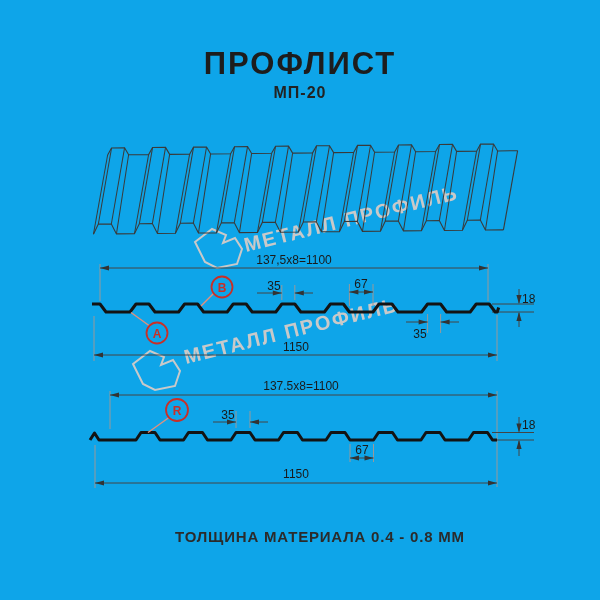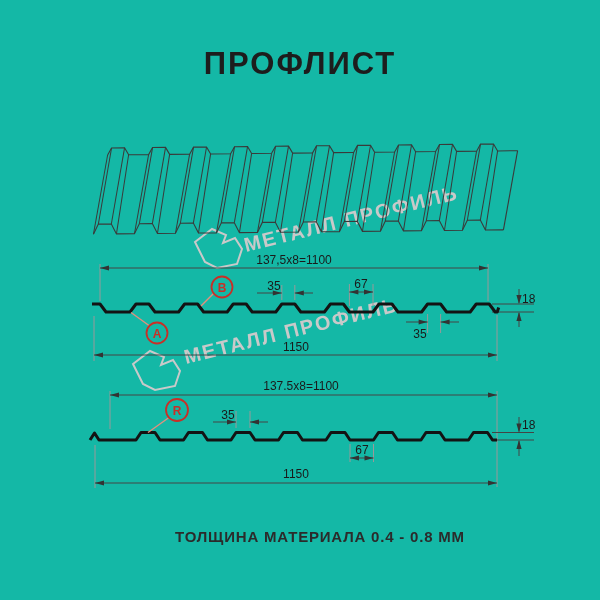--- a/index.html
+++ b/index.html
@@ -1,35 +1,36 @@
 <!DOCTYPE html>
 <html><head>
 <meta charset="utf-8">
 <style>
   html,body{margin:0;padding:0;background:#fff;}
-  .page{position:relative;width:600px;height:600px;background:#14b8a6;overflow:hidden;
+  .page{position:relative;width:600px;height:600px;background:#0ea5e9;overflow:hidden;
         font-family:"Liberation Sans", sans-serif;}
   .title{position:absolute;left:0;top:46px;width:600px;text-align:center;
          font-size:31px;font-weight:bold;letter-spacing:2px;color:#1d1d1d;}
   .subtitle{position:absolute;left:0;top:84px;width:600px;text-align:center;
          font-size:16px;font-weight:bold;letter-spacing:1px;color:#222;}
   .footer{position:absolute;left:0;top:528px;width:600px;text-align:center;
          font-size:15px;font-weight:bold;letter-spacing:0.8px;color:#2b2b2b;padding-left:20px;}
   svg{position:absolute;left:0;top:0;}
   svg text{font-family:"Liberation Sans", sans-serif;}
   .dimtxt{font-size:12px;fill:#1a1a1a;}
   .callout{font-size:12px;font-weight:bold;fill:#c92f27;}
   .wmtxt{font-size:20px;font-weight:bold;fill:#c9c9c9;letter-spacing:2px;}
 </style>
 </head>
 <body>
 
 <div class="page">
 
   <div class="title">ПРОФЛИСТ</div>
+  <div class="subtitle">МП-20</div>
 
   <svg width="600" height="600" viewBox="0 0 600 600">
     <defs>
       <g id="rib3d" stroke="#3a3a3a" stroke-width="1">
         <line x1="108" y1="153" x2="93" y2="232"></line>
         <line x1="112" y1="146" x2="98" y2="222"></line>
         <line x1="125" y1="146" x2="111" y2="222"></line>
         <line x1="129" y1="153" x2="116" y2="232"></line>
       </g>
       <path id="mp-logo" d="M10,34 L0,14 L17,1 L31,7 L28,15 L40,10 L47,21 L42,36 L22,40 Z" fill="none" stroke="#c9c9c9" stroke-width="2"></path>

